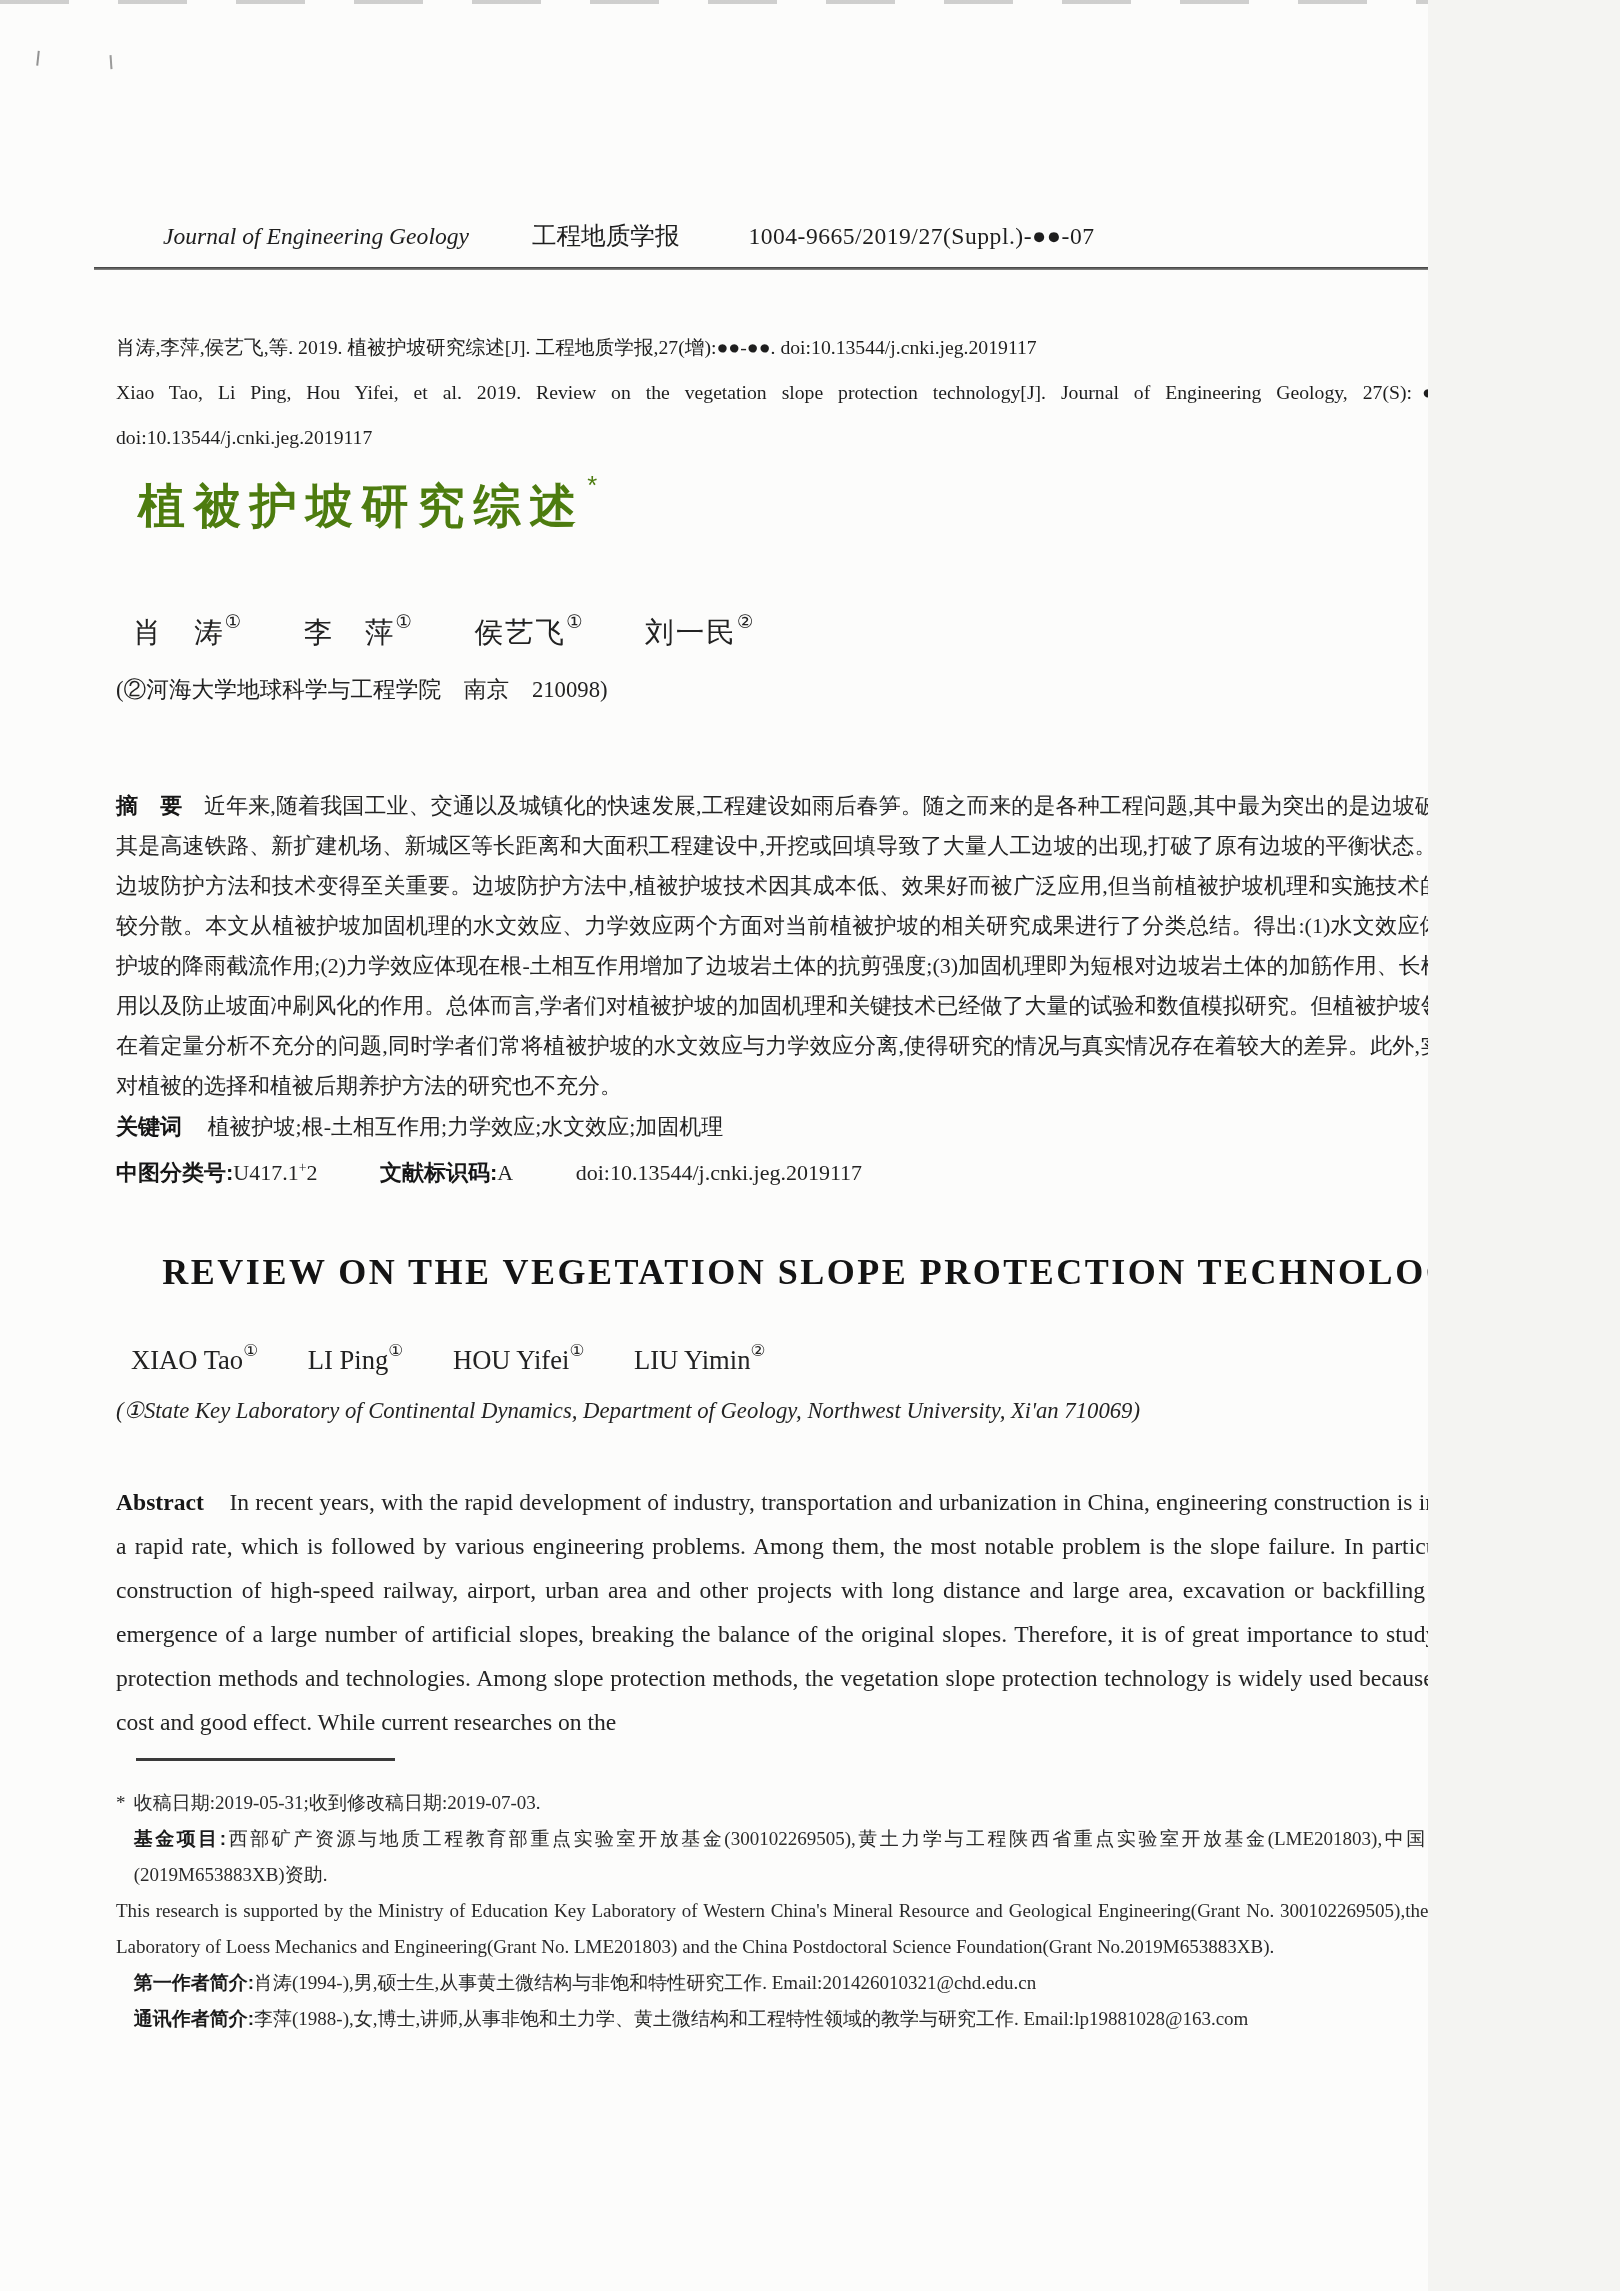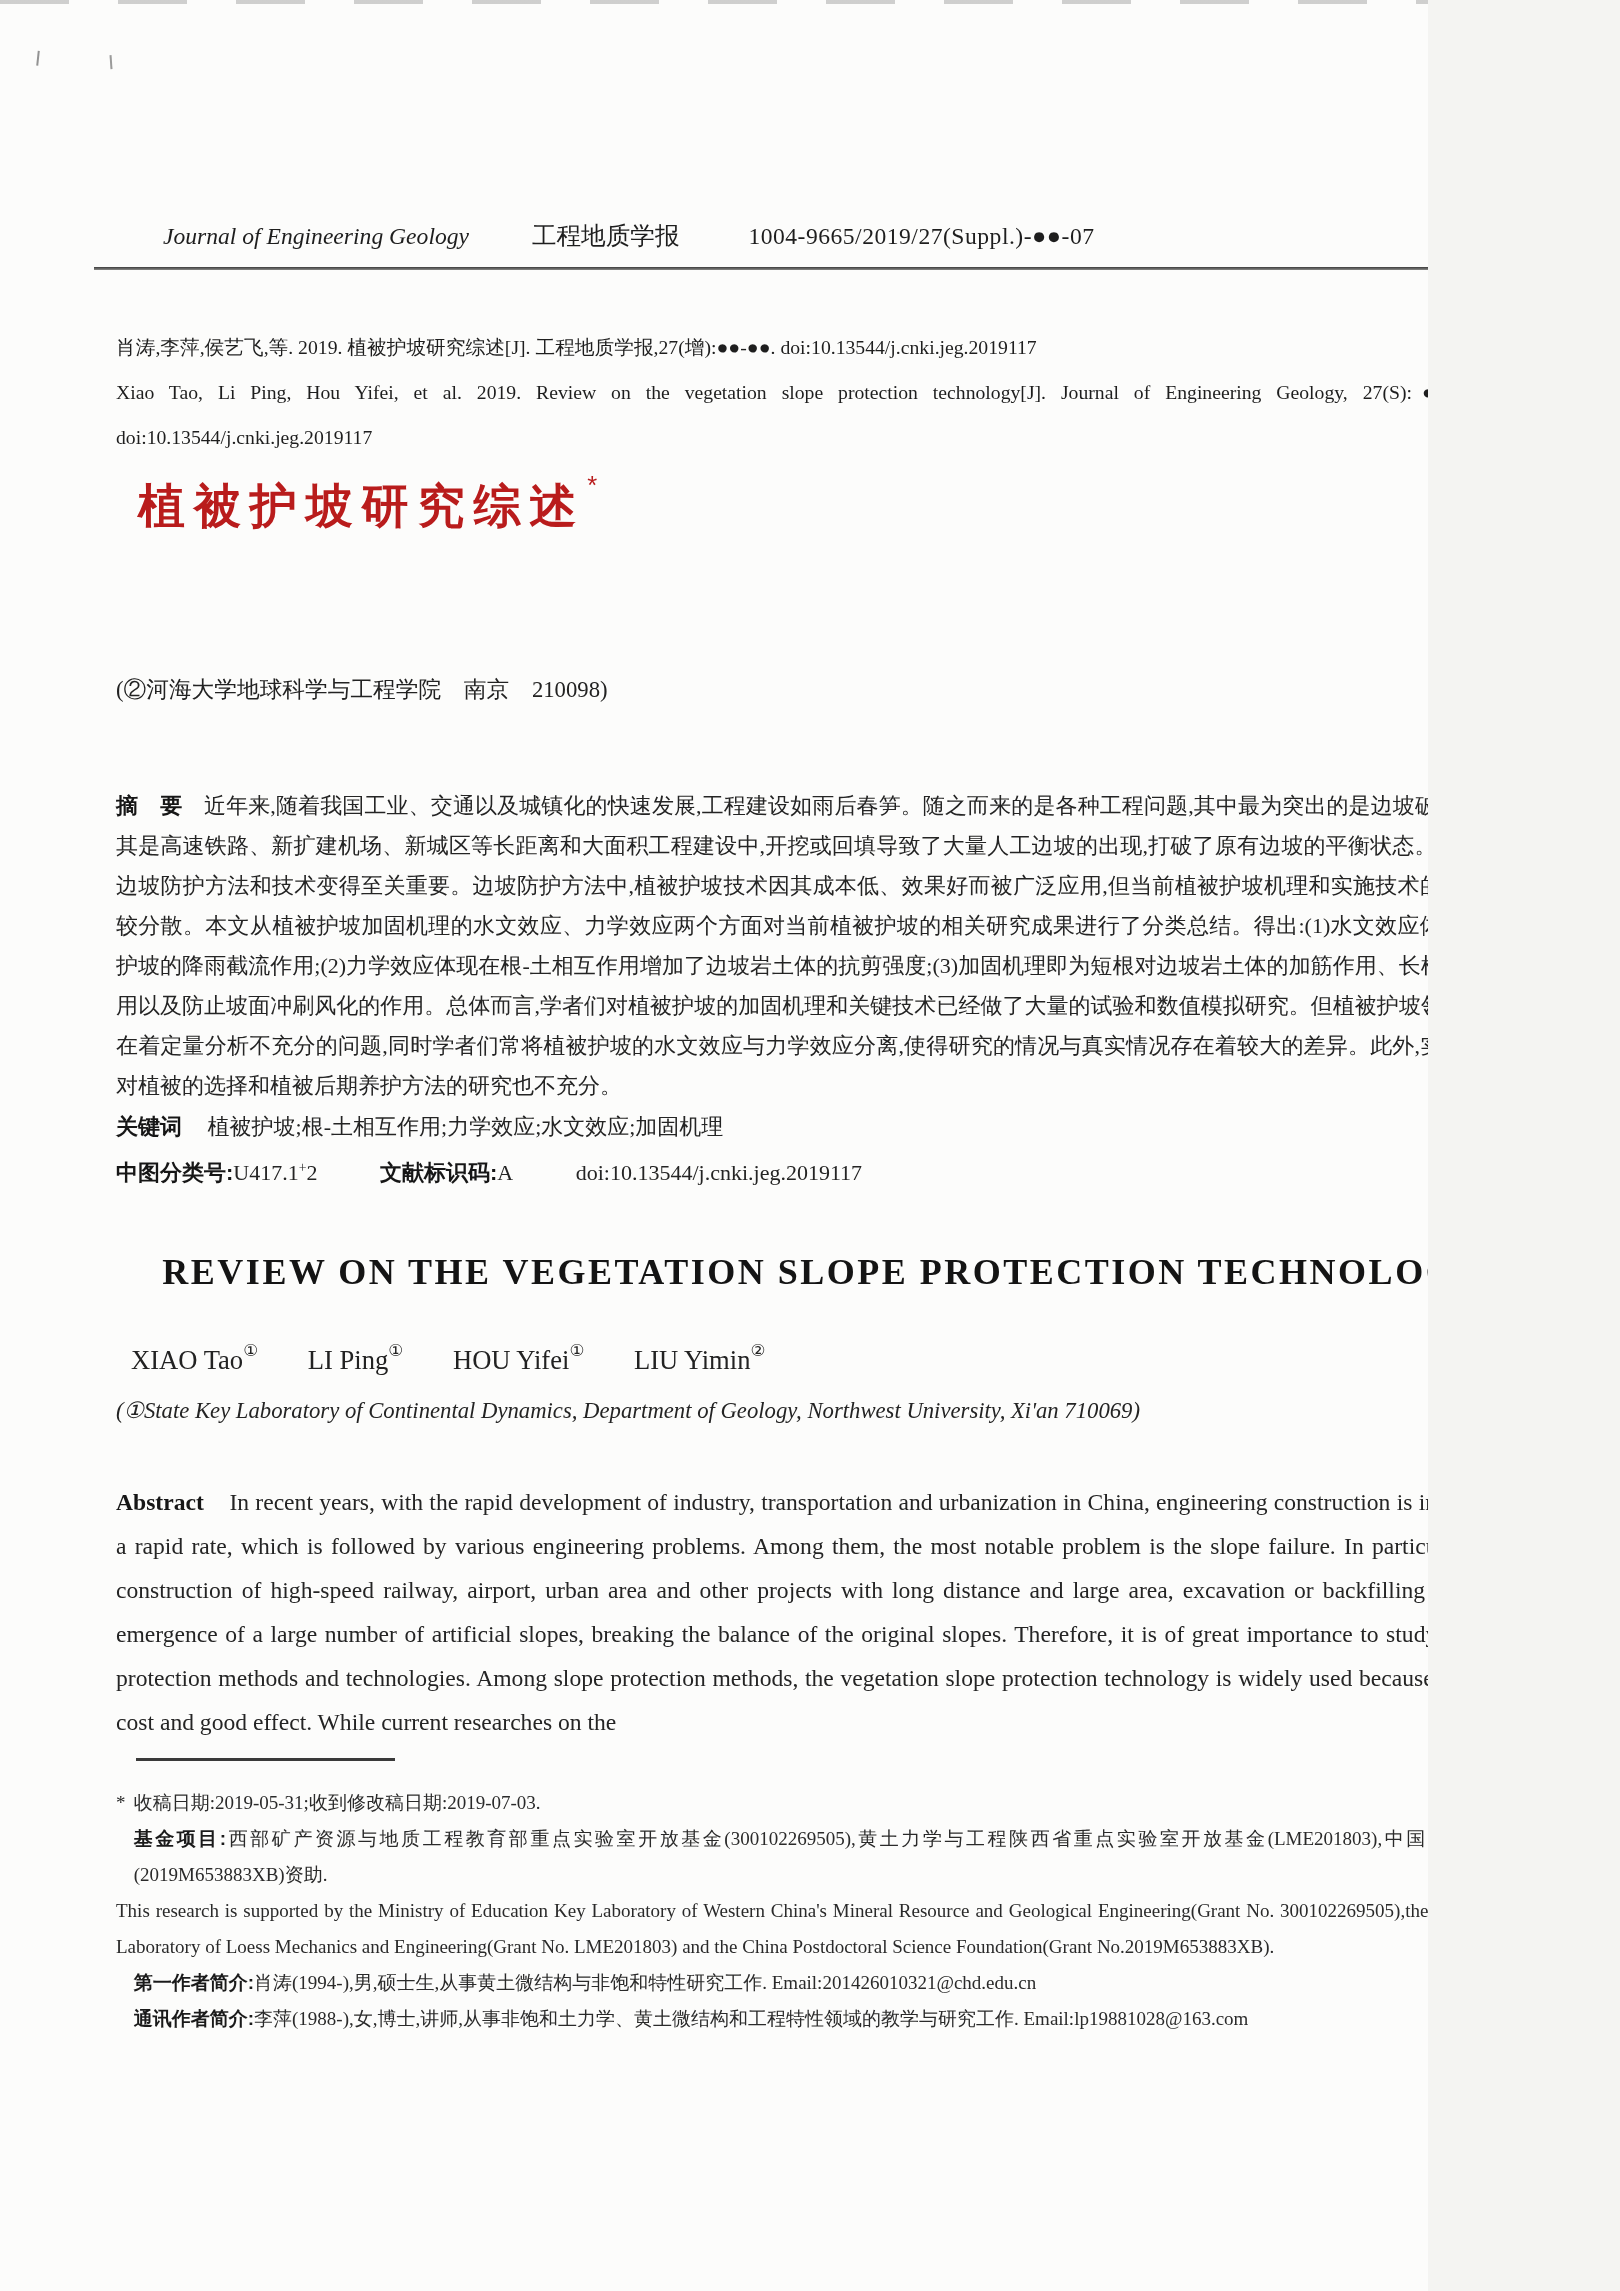--- a/index.html
+++ b/index.html
@@ -29,21 +29,21 @@
   .article-code{margin-left:63px;font-family:"Liberation Serif",serif;letter-spacing:0.5px;}
   .header-rule{position:absolute;top:267px;left:94px;width:1438px;height:3px;
     background:linear-gradient(#3c3c3c,#8a8a88);}
   
   .citation{position:absolute;top:325px;left:116px;width:1415px;
     font-size:19.7px;line-height:45px;text-align:justify;}
   .citation .cn{font-family:"Liberation Serif",serif;}
   
   .title-cn{position:absolute;top:471px;left:138px;
     font-family:"Liberation Sans",sans-serif;
-    font-size:47px;font-weight:700;letter-spacing:8.9px;color:#b91c1c;}
+    font-size:47px;font-weight:700;letter-spacing:8.9px;color:#4d7c0f;}
   .title-cn sup{font-size:25.6px;letter-spacing:0;font-weight:400;vertical-align:27.6px;margin-left:2px;}
   
   .authors-cn{position:absolute;top:611px;left:133px;white-space:nowrap;
     font-size:28.6px;letter-spacing:2px;color:#222;}
   .authors-cn .author{margin-right:53px;}
   .authors-cn sup{font-size:18.7px;vertical-align:13.8px;font-family:"DejaVu Sans",sans-serif;letter-spacing:0;}
   .affils-cn{position:absolute;top:666px;left:116px;font-size:22.7px;line-height:47px;color:#222;}
   
   .cn-section{position:absolute;top:786px;left:116px;width:1415px;
     font-size:22px;line-height:40px;color:#242424;}
@@ -93,20 +93,26 @@
   </div>
   <div class="header-rule"></div>
 
   <div class="citation">
     <div class="cn">肖涛,李萍,侯艺飞,等. 2019. 植被护坡研究综述[J]. 工程地质学报,27(增):●●-●●. doi:10.13544/j.cnki.jeg.2019117</div>
     <div class="en">Xiao Tao, Li Ping, Hou Yifei, et al. 2019. Review on the vegetation slope protection technology[J]. Journal of Engineering Geology, 27(S):●●-●●. doi:10.13544/j.cnki.jeg.2019117</div>
   </div>
 
   <h1 class="title-cn" style="margin:0;"><span>植被护坡研究综述</span><sup>*</sup></h1>
 
+  <div class="authors-cn">
+    <span class="author"><span>肖　涛</span><sup>①</sup></span>
+    <span class="author"><span>李　萍</span><sup>①</sup></span>
+    <span class="author"><span>侯艺飞</span><sup>①</sup></span>
+    <span class="author"><span>刘一民</span><sup>②</sup></span>
+  </div>
 
   <div class="affils-cn">
     <div>(②河海大学地球科学与工程学院　南京　210098)</div>
   </div>
 
   <div class="cn-section">
     <p class="abstract"><span class="lab">摘　要</span><span>近年来,随着我国工业、交通以及城镇化的快速发展,工程建设如雨后春笋。随之而来的是各种工程问题,其中最为突出的是边坡破坏问题,尤其是高速铁路、新扩建机场、新城区等长距离和大面积工程建设中,开挖或回填导致了大量人工边坡的出现,打破了原有边坡的平衡状态。因此,研究边坡防护方法和技术变得至关重要。边坡防护方法中,植被护坡技术因其成本低、效果好而被广泛应用,但当前植被护坡机理和实施技术的研究还比较分散。本文从植被护坡加固机理的水文效应、力学效应两个方面对当前植被护坡的相关研究成果进行了分类总结。得出:(1)水文效应体现在植被护坡的降雨截流作用;(2)力学效应体现在根-土相互作用增加了边坡岩土体的抗剪强度;(3)加固机理即为短根对边坡岩土体的加筋作用、长根的锚固作用以及防止坡面冲刷风化的作用。总体而言,学者们对植被护坡的加固机理和关键技术已经做了大量的试验和数值模拟研究。但植被护坡领域仍然存在着定量分析不充分的问题,同时学者们常将植被护坡的水文效应与力学效应分离,使得研究的情况与真实情况存在着较大的差异。此外,实际工程中对植被的选择和植被后期养护方法的研究也不充分。</span></p>
     <div class="kw-line"><span class="lab">关键词</span><span>植被护坡;根-土相互作用;力学效应;水文效应;加固机理</span></div>
     <div class="clc-line">
       <span class="seg"><span class="lab">中图分类号:</span><span>U417.1</span><sup class="clc-sup">+</sup><span>2</span></span>

